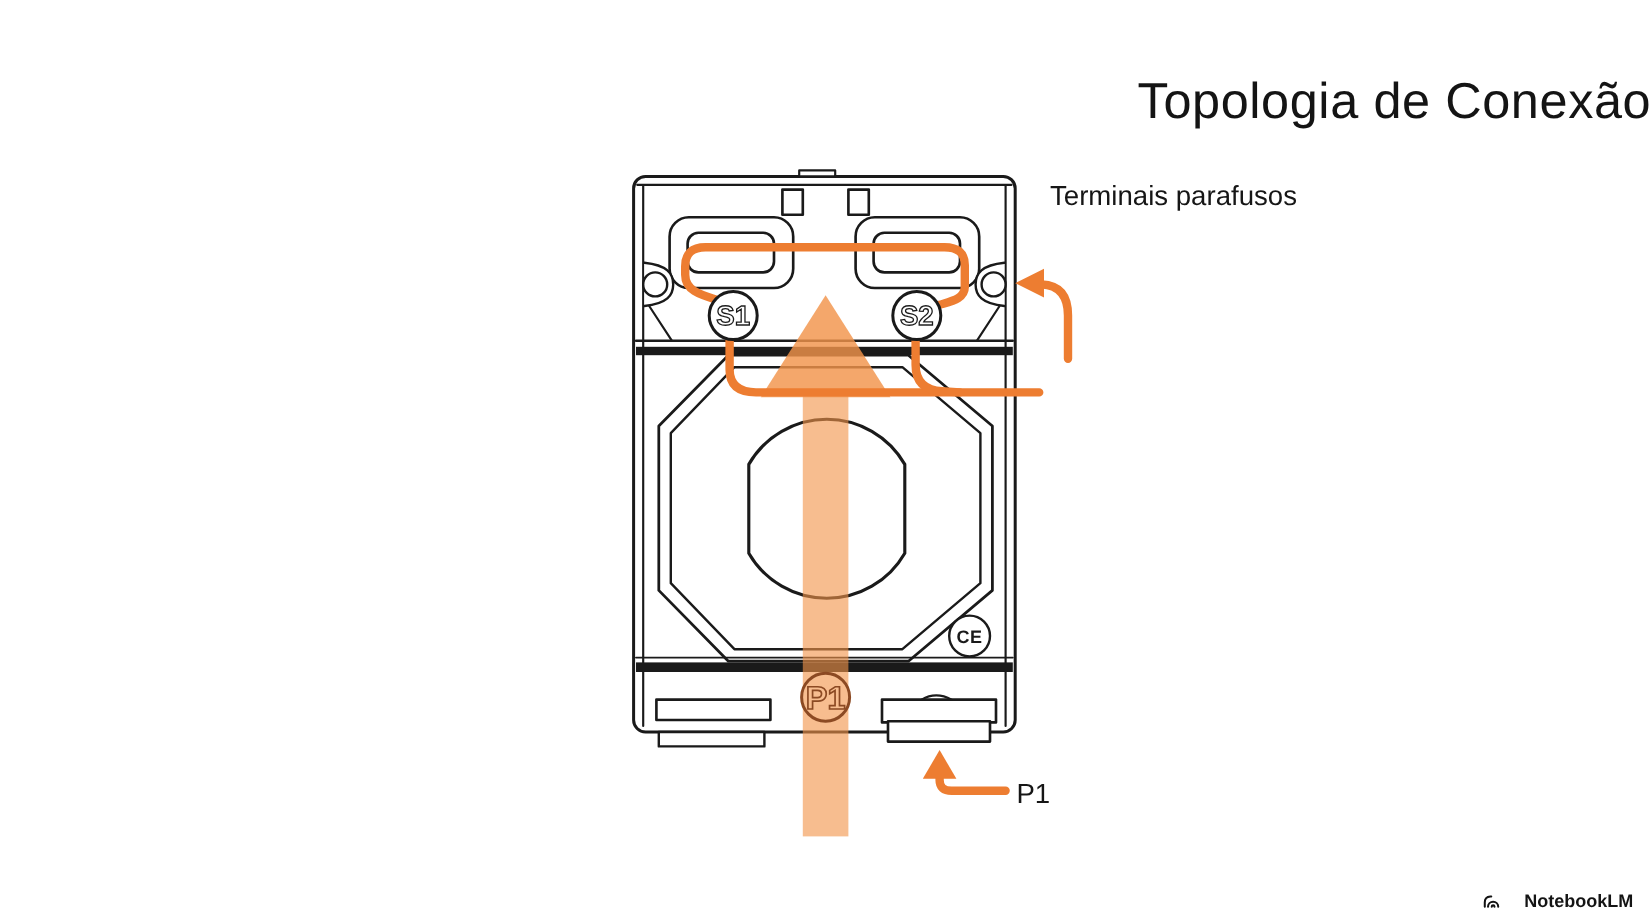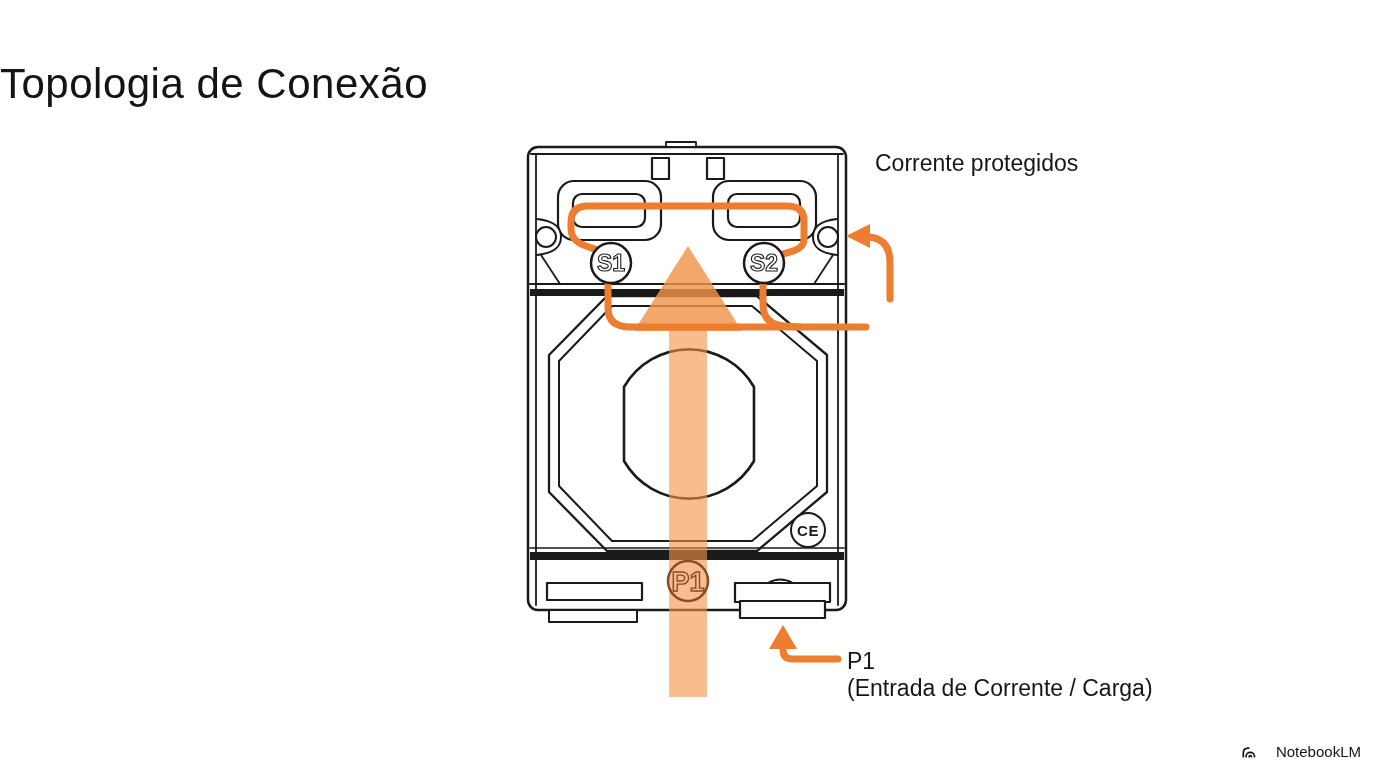--- a/index.html
+++ b/index.html
@@ -3,21 +3,21 @@
 <meta charset="utf-8">
 <style>
   * { margin: 0; padding: 0; box-sizing: border-box; }
   html, body { width: 1376px; height: 768px; background: #ffffff; overflow: hidden; }
   #canvas {
     position: relative; width: 1376px; height: 768px; background: #ffffff;
     font-family: "Liberation Sans", sans-serif; color: #161616;
   }
   .title {
     position: absolute; left: 0; top: 60px; width: 100%;
-    text-align: left; font-size: 42px; font-weight: 500;
+    text-align: right; font-size: 42px; font-weight: 500;
     letter-spacing: 0.5px; color: #141414;
   }
   .callout {
     position: absolute; font-size: 23px; font-weight: 500;
     line-height: 27px; color: #161616; white-space: nowrap;
   }
   #lbl-terminals { left: 875px; top: 150px; }
   #lbl-secondary { left: 871px; top: 313px; }
   #lbl-primary   { left: 847px; top: 648px; }
   #diagram-svg { position: absolute; left: 0; top: 0; }
@@ -26,22 +26,22 @@
     font-size: 23px; font-weight: bold; fill: #ffffff;
     stroke: #1a1a1a; stroke-width: 1.1px;
   }
   .p1-letters {
     font-size: 27px; font-weight: bold; fill: none;
     stroke: #8C4A23; stroke-width: 1.4px;
   }
   .ce-letters { font-size: 15px; font-weight: bold; fill: #1a1a1a; letter-spacing: 0.5px; }
   .watermark {
     position: absolute; right: 15px; top: 743px;
-    display: flex; align-items: center; gap: 18px;
-    font-size: 15px; font-weight: 400; color: #141414;
+    display: flex; align-items: flex-start; gap: 18px;
+    font-size: 15px; font-weight: 700; color: #141414;
   }
 </style>
 </head>
 <body>
 
 <div id="canvas">
 
   <div class="title">Topologia de Conexão</div>
 
   <svg id="diagram-svg" width="1376" height="768" viewBox="0 0 1376 768">
@@ -132,29 +132,28 @@
       <circle cx="764" cy="263" r="20" fill="#ffffff" stroke="#1a1a1a" stroke-width="2.5"></circle>
       <text class="svg-label terminal-letters" x="764" y="271" text-anchor="middle">S2</text>
     </g>
     <g>
       <circle cx="688" cy="581" r="20" fill="none" stroke="#8C4A23" stroke-width="2.5"></circle>
       <text class="svg-label p1-letters" x="688" y="591" text-anchor="middle">P1</text>
     </g>
   </svg>
 
   <div class="callout" id="lbl-terminals">
-    <div>Corrente protegidos</div>
+    <div>Terminais parafusos</div>
   </div>
 
   <div class="callout" id="lbl-secondary">
   </div>
 
   <div class="callout" id="lbl-primary">
     <div>P1</div>
-    <div>(Entrada de Corrente / Carga)</div>
   </div>
 
   <div class="watermark">
     <svg width="17" height="16" viewBox="0 0 22 16">
       <g stroke="#141414" stroke-width="2.2" fill="none" stroke-linecap="round">
         <path d="M3,14 L3,9 Q3,3.5 9,3 L10,3"></path>
         <path d="M6.5,14 A5.5,5.5 0 0 1 17.5,14"></path>
         <path d="M10.5,14 A1.5,1.5 0 0 1 13.5,14"></path>
       </g>
     </svg>

